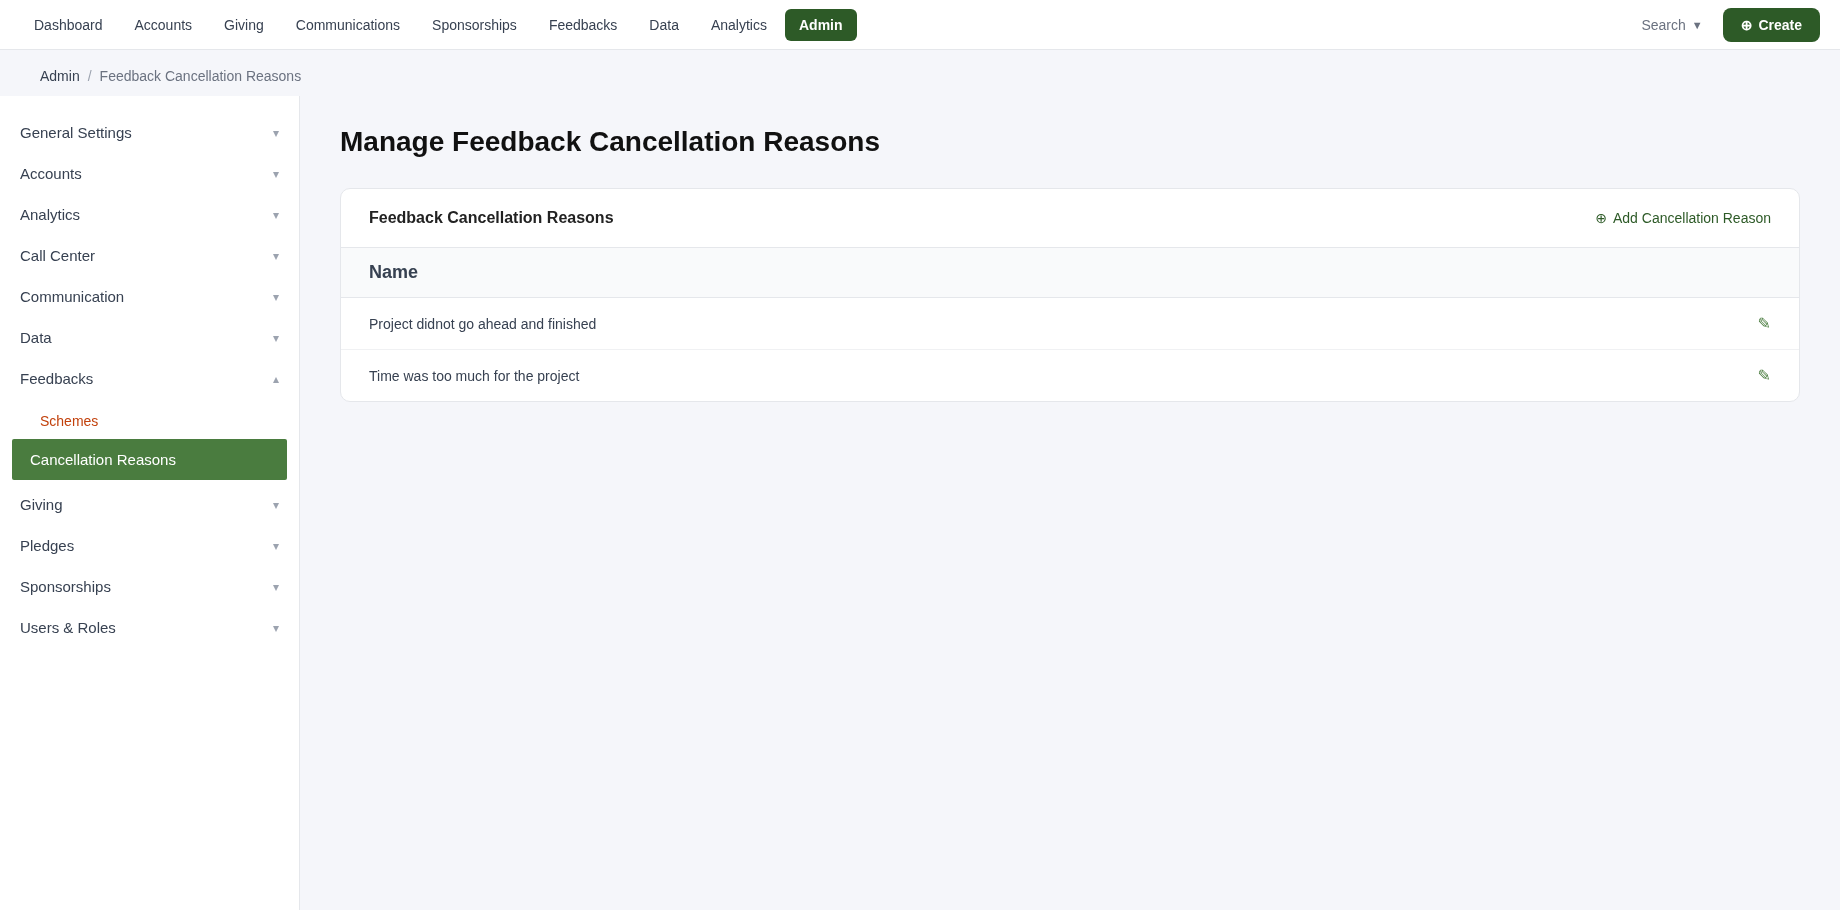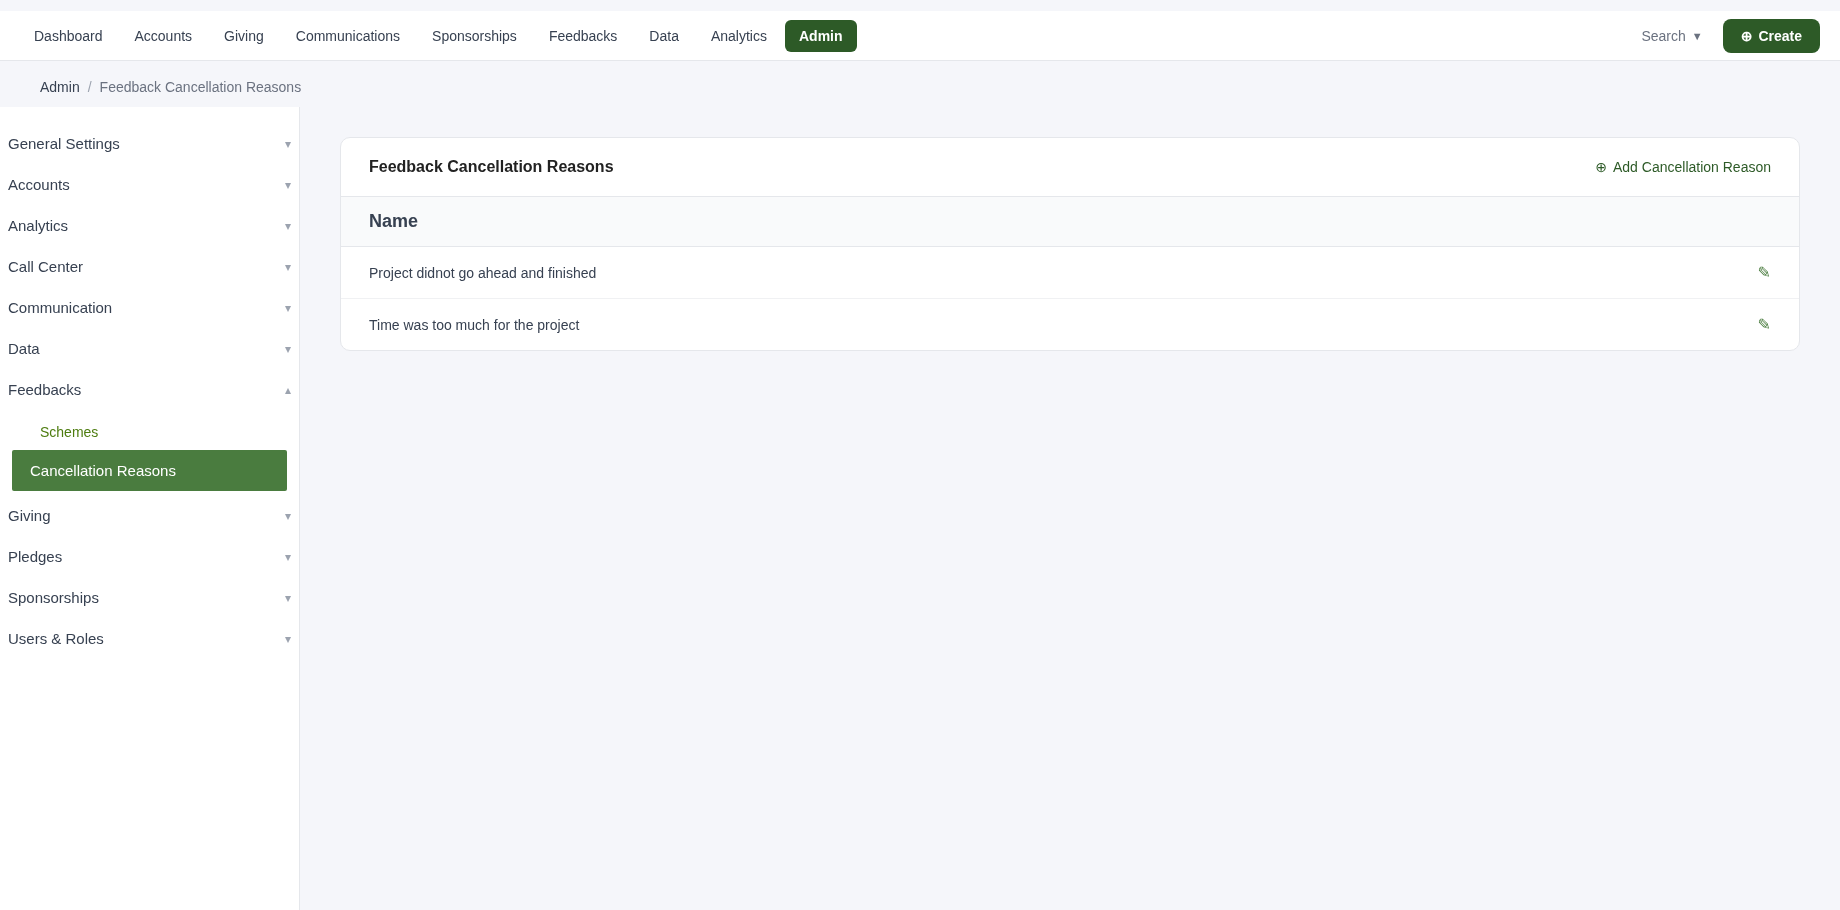--- a/index.html
+++ b/index.html
@@ -3,21 +3,20 @@
   <meta charset="utf-8">
   <style>
     * { margin: 0; padding: 0; box-sizing: border-box; }
     body { font-family: -apple-system, BlinkMacSystemFont, 'Segoe UI', sans-serif; background: #f5f6fa; color: #222; font-size: 15px; }
 
     
     .top-nav {
       display: flex; align-items: center; background: #fff;
       border-bottom: 1px solid #e5e7eb; height: 50px; padding: 13px 20px;
       gap: 4px;
-      margin-top: 11px;
     }
     .top-nav .nav-item {
       padding: 8px 14px; border-radius: 6px; cursor: pointer; font-size: 14px;
       color: #374151; white-space: nowrap;
     }
     .top-nav .nav-item.active {
       background: #2d5a27; color: #fff; font-weight: 600;
     }
     .top-nav .spacer { flex: 1; }
     .top-nav .search-area {
@@ -42,32 +41,32 @@
     
     .page-layout { display: flex; min-height: calc(100vh - 80px); }
 
     
     .sidebar {
       width: 300px; min-width: 280px; background: #fff;
       border-right: 1px solid #e5e7eb; padding: 16px 0; flex-shrink: 0;
     }
     .sidebar-item {
       display: flex; align-items: center; justify-content: space-between;
-      padding: 12px 8px; cursor: pointer; font-size: 15px; color: #374151;
+      padding: 12px 20px; cursor: pointer; font-size: 15px; color: #374151;
     }
     .sidebar-item.active {
       background: #4a7c3f; color: #ffffff; border-radius: 2px; margin: 0 12px;
       padding: 12px 18px;
     }
     .sidebar-item .chevron { font-size: 12px; color: #9ca3af; }
     .sidebar-sub {
       padding: 4px 0;
     }
     .sidebar-sub-item {
-      padding: 10px 24px 10px 40px; font-size: 14px; color: #4d7c0f;
+      padding: 10px 24px 10px 40px; font-size: 14px; color: #c2410c;
       cursor: pointer;
     }
 
     
     .main-content {
       flex: 1; padding: 30px 40px;
     }
     .page-title {
       font-size: 28px; font-weight: 800; color: #111; margin-bottom: 30px;
     }
@@ -185,20 +184,21 @@
       <span>Sponsorships</span>
       <span class="chevron">▾</span>
     </div>
     <div class="sidebar-item">
       <span>Users &amp; Roles</span>
       <span class="chevron">▾</span>
     </div>
   </aside>
 
   <main class="main-content">
+    <h1 class="page-title">Manage Feedback Cancellation Reasons</h1>
 
     <div class="card">
       <div class="card-header">
         <span class="card-header-title">Feedback Cancellation Reasons</span>
         <button class="add-btn">
           <span>⊕</span>
           <span>Add Cancellation Reason</span>
         </button>
       </div>
 

